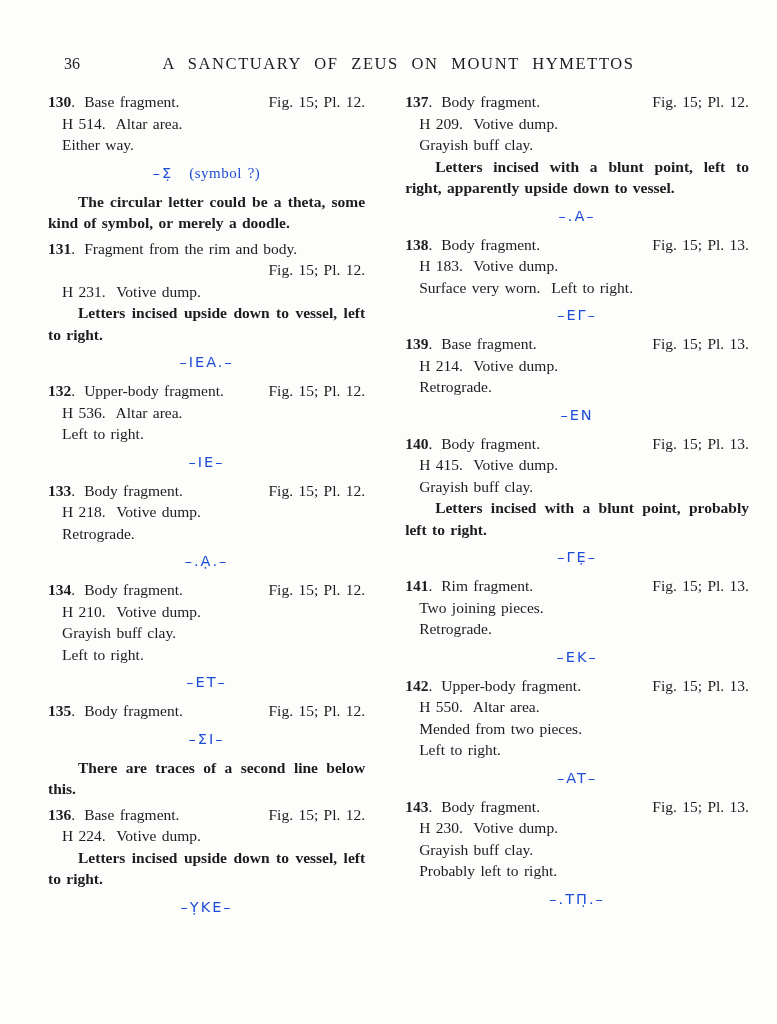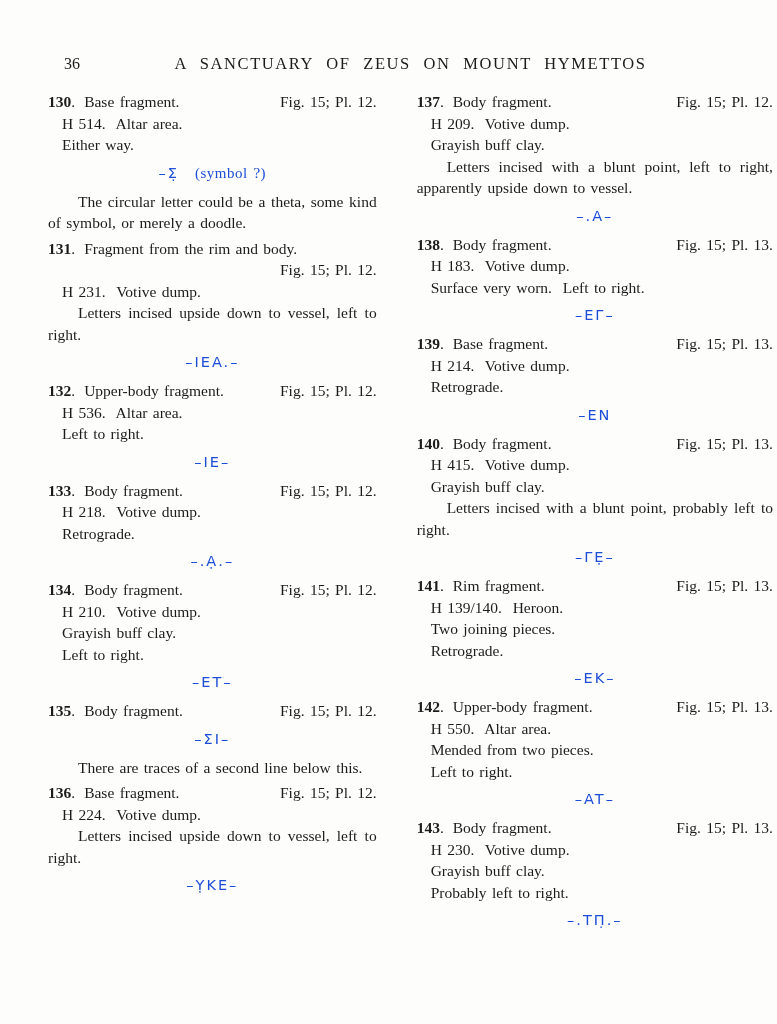--- a/index.html
+++ b/index.html
@@ -1,40 +1,40 @@
 <!DOCTYPE html>
 <html><head>
 <meta charset="utf-8">
 <style>
   html,body{margin:0;padding:0;background:#ffffff;}
   .page{
     position:relative;
     width:777px;height:1024px;
     background:#fdfdfc;
     box-sizing:border-box;
-    padding:54px 4px 0 48px;
+    padding:54px 28px 0 48px;
     overflow:hidden;
     font-family:"Liberation Serif","DejaVu Serif",serif;
     color:#1c1c1c;
   }
   .header-row{position:relative;height:23px;margin-bottom:14px;}
   .pagenum{position:absolute;left:16px;top:1px;font-size:16px;}
   .htitle{display:block;text-align:center;font-size:16.5px;letter-spacing:1.6px;word-spacing:7px;}
   .cols{display:flex;gap:40px;}
   .col-left{width:332px;}
   .col-right{width:360px;}
   .entry{margin-bottom:4px;font-size:15.5px;line-height:21.5px;word-spacing:1.5px;}
   .head{display:flex;justify-content:space-between;align-items:baseline;}
   .headleft{white-space:nowrap;}
   .num{font-weight:bold;}
   .title{margin-left:9px;}
   .figref{white-space:nowrap;}
   .figline{text-align:right;}
   .detail{margin-left:14px;white-space:pre-wrap;}
-  .para{text-indent:30px;text-align:justify;}
+  .para{text-indent:30px;text-align:justify;font-weight:bold;}
   .insc-line{
     text-align:center;
     margin:9px 0 9px 0;
     font-family:"DejaVu Sans",sans-serif;
     font-size:14.5px;
     line-height:17px;
     letter-spacing:2px;
     color:#1d4ed8;
   }
   .insc-note{
@@ -156,21 +156,20 @@
           <div class="detail">H 415.  Votive dump.</div>
           <div class="detail">Grayish buff clay.</div>
           <div class="para">Letters incised with a blunt point, probably left to right.</div>
           <div class="insc-line"><span class="insc">–ΓẸ–</span></div>
         </div>
         <div class="entry">
           <div class="head">
             <span class="headleft"><b class="num">141</b><span>.</span><span class="title">Rim fragment.</span></span>
             <span class="figref">Fig. 15; Pl. 13.</span>
           </div>
-          <div class="detail">H 139/140.  Heroon.</div>
           <div class="detail">Two joining pieces.</div>
           <div class="detail">Retrograde.</div>
           <div class="insc-line"><span class="insc">–EK–</span></div>
         </div>
         <div class="entry">
           <div class="head">
             <span class="headleft"><b class="num">142</b><span>.</span><span class="title">Upper-body fragment.</span></span>
             <span class="figref">Fig. 15; Pl. 13.</span>
           </div>
           <div class="detail">H 550.  Altar area.</div>

